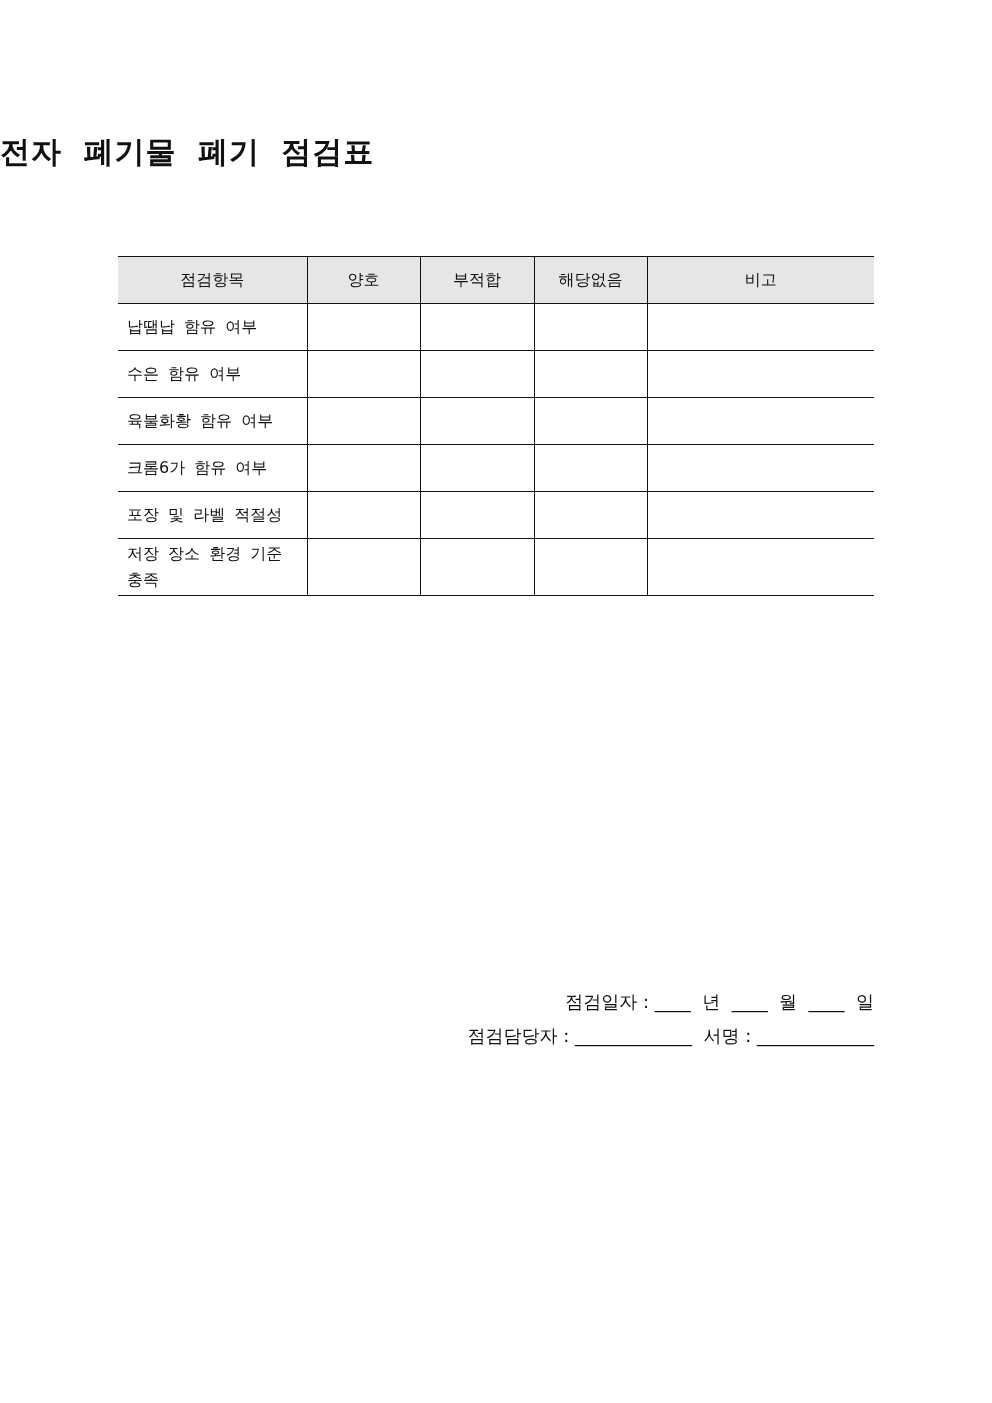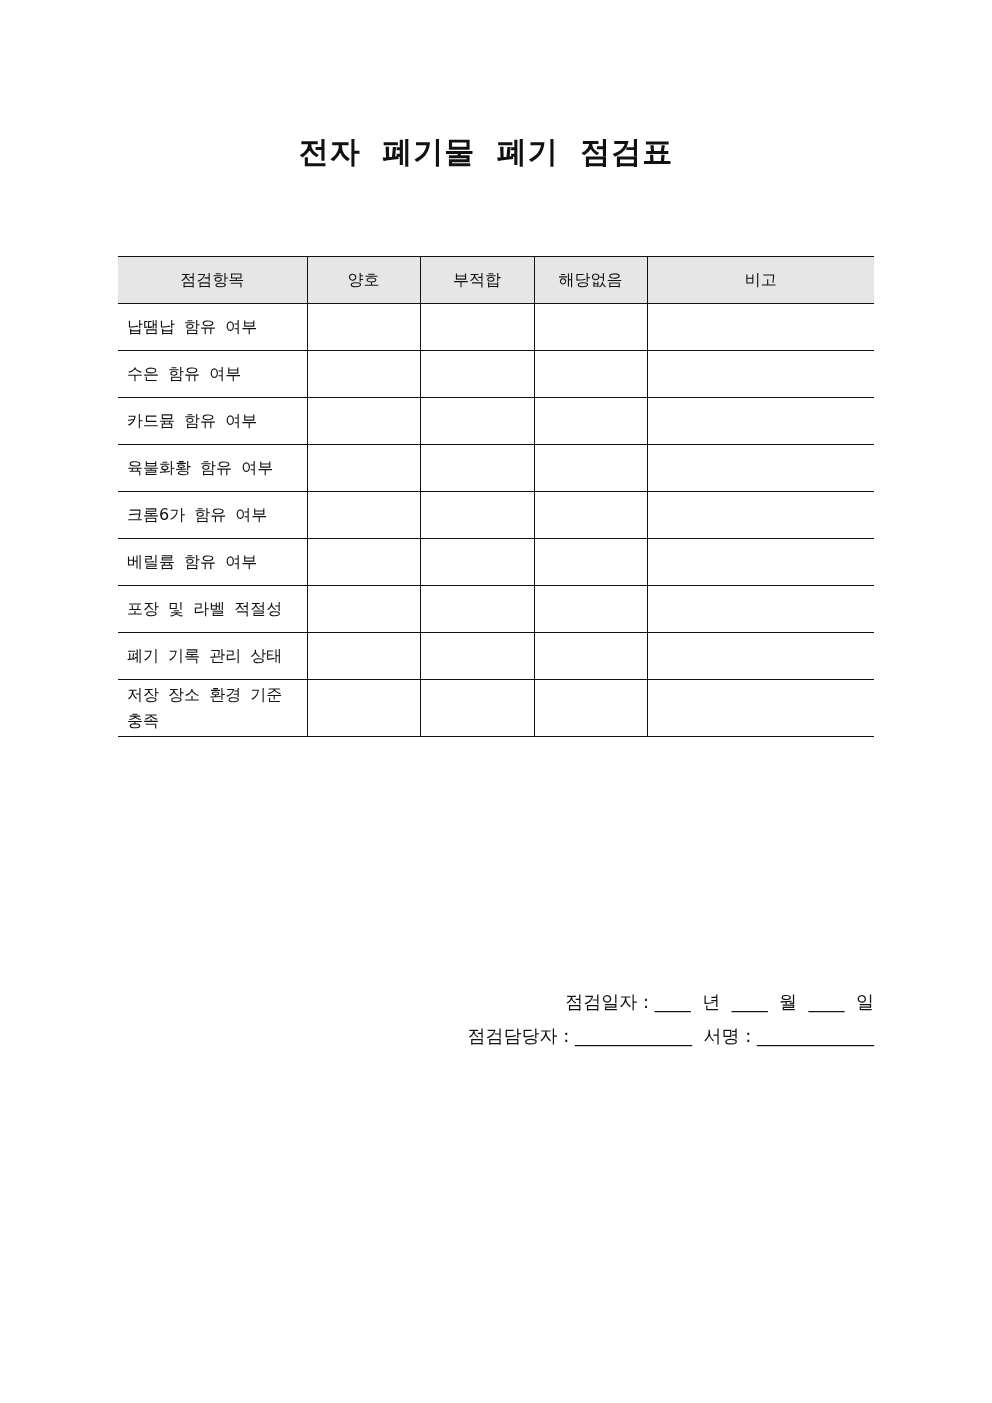--- a/index.html
+++ b/index.html
@@ -1,17 +1,17 @@
 <!DOCTYPE html>
 <html><head>
 <meta charset="utf-8">
 <style>
   html, body { margin: 0; padding: 0; background: #ffffff; }
   body { width: 992px; height: 1403px; position: relative; font-family: "DejaVu Sans", "Liberation Sans", sans-serif; color: #111; }
-  .title { position: absolute; top: 132px; left: 0; width: 972px; text-align: center; font-size: 30px; font-weight: bold; letter-spacing: 1px; word-spacing: 10px; }
+  .title { position: absolute; top: 132px; left: 0; width: 972px; font-size: 30px; font-weight: bold; letter-spacing: 1px; word-spacing: 10px; }
   table.check { position: absolute; top: 256px; left: 118px; width: 756px; border-collapse: collapse; table-layout: fixed; }
   table.check th, table.check td { border-top: 1.5px solid #111; border-bottom: 1.5px solid #111; border-left: 1px solid #111; border-right: 1px solid #111; font-size: 16px; font-weight: normal; }
   table.check tr > *:first-child { border-left: none; }
   table.check tr > *:last-child { border-right: none; }
   table.check th { background: #e6e6e6; height: 46px; text-align: center; padding: 0; margin-left: 12px; }
   table.check td { height: 46px; padding: 0 9px; }
   table.check td.item { line-height: 26px; word-spacing: 4px; }
   table.check tr.tall td { height: 56px; }
   .footer { position: absolute; right: 118px; font-size: 18px; text-align: center; white-space: pre; }
   .f1 { top: 990px; }
@@ -48,56 +48,35 @@
       <td></td>
     </tr>
     <tr>
       <td class="item">수은 함유 여부</td>
       <td></td>
       <td></td>
       <td></td>
       <td></td>
     </tr>
     <tr>
-      <td class="item">카드뮴 함유 여부</td>
-      <td></td>
-      <td></td>
-      <td></td>
-      <td></td>
-    </tr>
-    <tr>
       <td class="item">육불화황 함유 여부</td>
       <td></td>
       <td></td>
       <td></td>
       <td></td>
     </tr>
     <tr>
       <td class="item">크롬6가 함유 여부</td>
       <td></td>
       <td></td>
       <td></td>
       <td></td>
     </tr>
     <tr>
-      <td class="item">베릴륨 함유 여부</td>
-      <td></td>
-      <td></td>
-      <td></td>
-      <td></td>
-    </tr>
-    <tr>
       <td class="item">포장 및 라벨 적절성</td>
-      <td></td>
-      <td></td>
-      <td></td>
-      <td></td>
-    </tr>
-    <tr>
-      <td class="item">폐기 기록 관리 상태</td>
       <td></td>
       <td></td>
       <td></td>
       <td></td>
     </tr>
     <tr class="tall">
       <td class="item">저장 장소 환경 기준 충족</td>
       <td></td>
       <td></td>
       <td></td>

